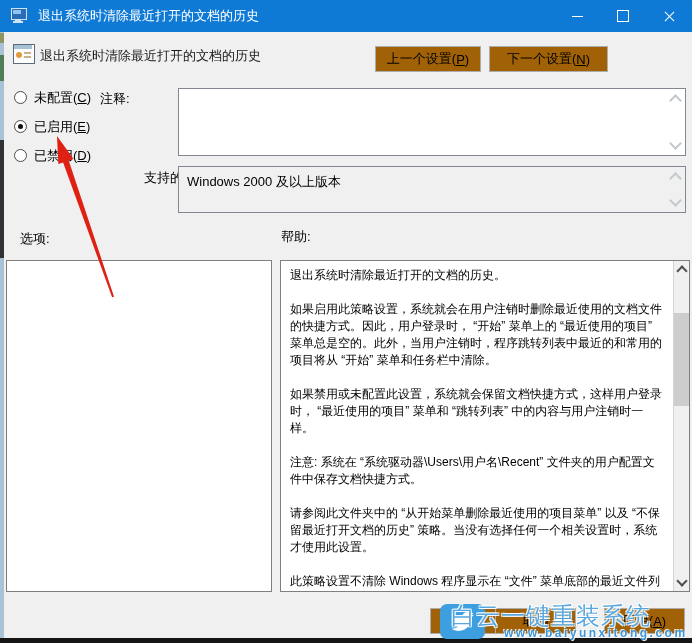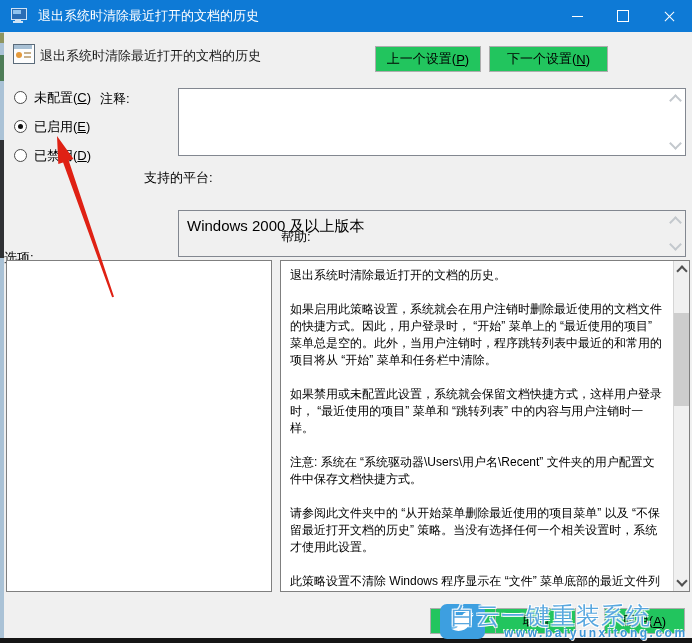--- a/index.html
+++ b/index.html
@@ -25,38 +25,38 @@
   .sliver .s1{position:absolute;left:0;top:1px;width:4px;height:10px;background:#8f955f;}
   .sliver .s2{position:absolute;left:0;top:23px;width:4px;height:26px;background:#4e7d57;}
   .sliver .s3{position:absolute;left:0;top:108px;width:4px;height:118px;background:#2f3134;}
   
   .header-icon{position:absolute;left:13px;top:44px;width:20px;height:18px;border:1px solid #5b6b7a;background:#fdfdfd;}
   .header-icon .bar{position:absolute;left:0;top:0;width:18px;height:4px;background:#a8c0d4;}
   .header-icon .dot{position:absolute;left:2px;top:7px;width:6px;height:6px;border-radius:50%;background:#e49a3c;}
   .header-icon .l1{position:absolute;left:10px;top:7px;width:7px;height:2px;background:#c8b08a;}
   .header-icon .l2{position:absolute;left:10px;top:11px;width:7px;height:2px;background:#c8b08a;}
   .header-title{position:absolute;left:40px;top:47px;font-size:13px;color:#1a1a1a;white-space:nowrap;}
-  .btn{position:absolute;background:#22c55e;border:1px solid #adadad;font-size:13px;color:#000;
+  .btn{position:absolute;background:#a16207;border:1px solid #adadad;font-size:13px;color:#000;
        display:flex;align-items:center;justify-content:center;box-sizing:border-box;cursor:default;
        font-family:"Liberation Sans",sans-serif;white-space:nowrap;}
   .btn-prev{left:375px;top:46px;width:106px;height:26px;}
   .btn-next{left:489px;top:46px;width:119px;height:26px;}
   .mnemo{text-decoration:underline;}
   
   .radio-row{position:absolute;left:14px;height:17px;display:flex;align-items:center;gap:7px;font-size:13px;}
   .r1{top:89px;} .r2{top:118px;} .r3{top:147px;}
   .radio-circle{width:13px;height:13px;box-sizing:border-box;border:1px solid #4a4a4a;border-radius:50%;background:#fff;position:relative;flex:none;}
   .radio-circle.checked::after{content:"";position:absolute;left:3px;top:3px;width:5px;height:5px;border-radius:50%;background:#101010;}
   
   .field-label{position:absolute;font-size:13px;color:#000;white-space:nowrap;}
   .lbl-comment{left:100px;top:90px;} .lbl-platform{left:100px;top:169px;margin-left:44px;}
-  .lbl-options{left:4px;top:230px;margin-top:19px;} .lbl-help{left:281px;top:228px;}
+  .lbl-options{left:20px;top:230px;} .lbl-help{left:281px;top:228px;}
   .comment-box{position:absolute;left:178px;top:88px;width:508px;height:68px;background:#fff;border:1px solid #828790;box-sizing:border-box;}
   .platform-box{position:absolute;left:178px;top:166px;width:508px;height:47px;background:#f0f0f0;border:1px solid #828790;box-sizing:border-box;
-                font-size:15px;padding:6px 20px 0 8px;margin-top:44px;}
+                font-size:13px;padding:6px 20px 0 8px;}
   .chev{position:absolute;width:7px;height:7px;border-left:2px solid #c3c8cd;border-top:2px solid #c3c8cd;}
   .chev-up{transform:rotate(45deg);right:5px;top:7px;}
   .chev-down{transform:rotate(225deg);right:5px;bottom:7px;}
   
   .options-panel{position:absolute;left:6px;top:260px;width:266px;height:332px;background:#fff;border:1px solid #7f7f7f;box-sizing:border-box;}
   .help-panel{position:absolute;left:280px;top:260px;width:410px;height:332px;background:#fff;border:1px solid #7f7f7f;box-sizing:border-box;}
   .help-text{position:absolute;left:0;top:0;right:17px;bottom:0;padding:6px 6px 0 9px;font-size:12px;line-height:17px;overflow:hidden;}
   .help-text p{margin:0 0 17px 0;}
   .help-scrollbar{position:absolute;right:0;top:0;width:16px;height:330px;background:#f0f0f0;border-left:1px solid #d5d5d5;box-sizing:border-box;}
   .sb-btn{position:absolute;left:0;width:15px;height:17px;display:flex;align-items:center;justify-content:center;}

